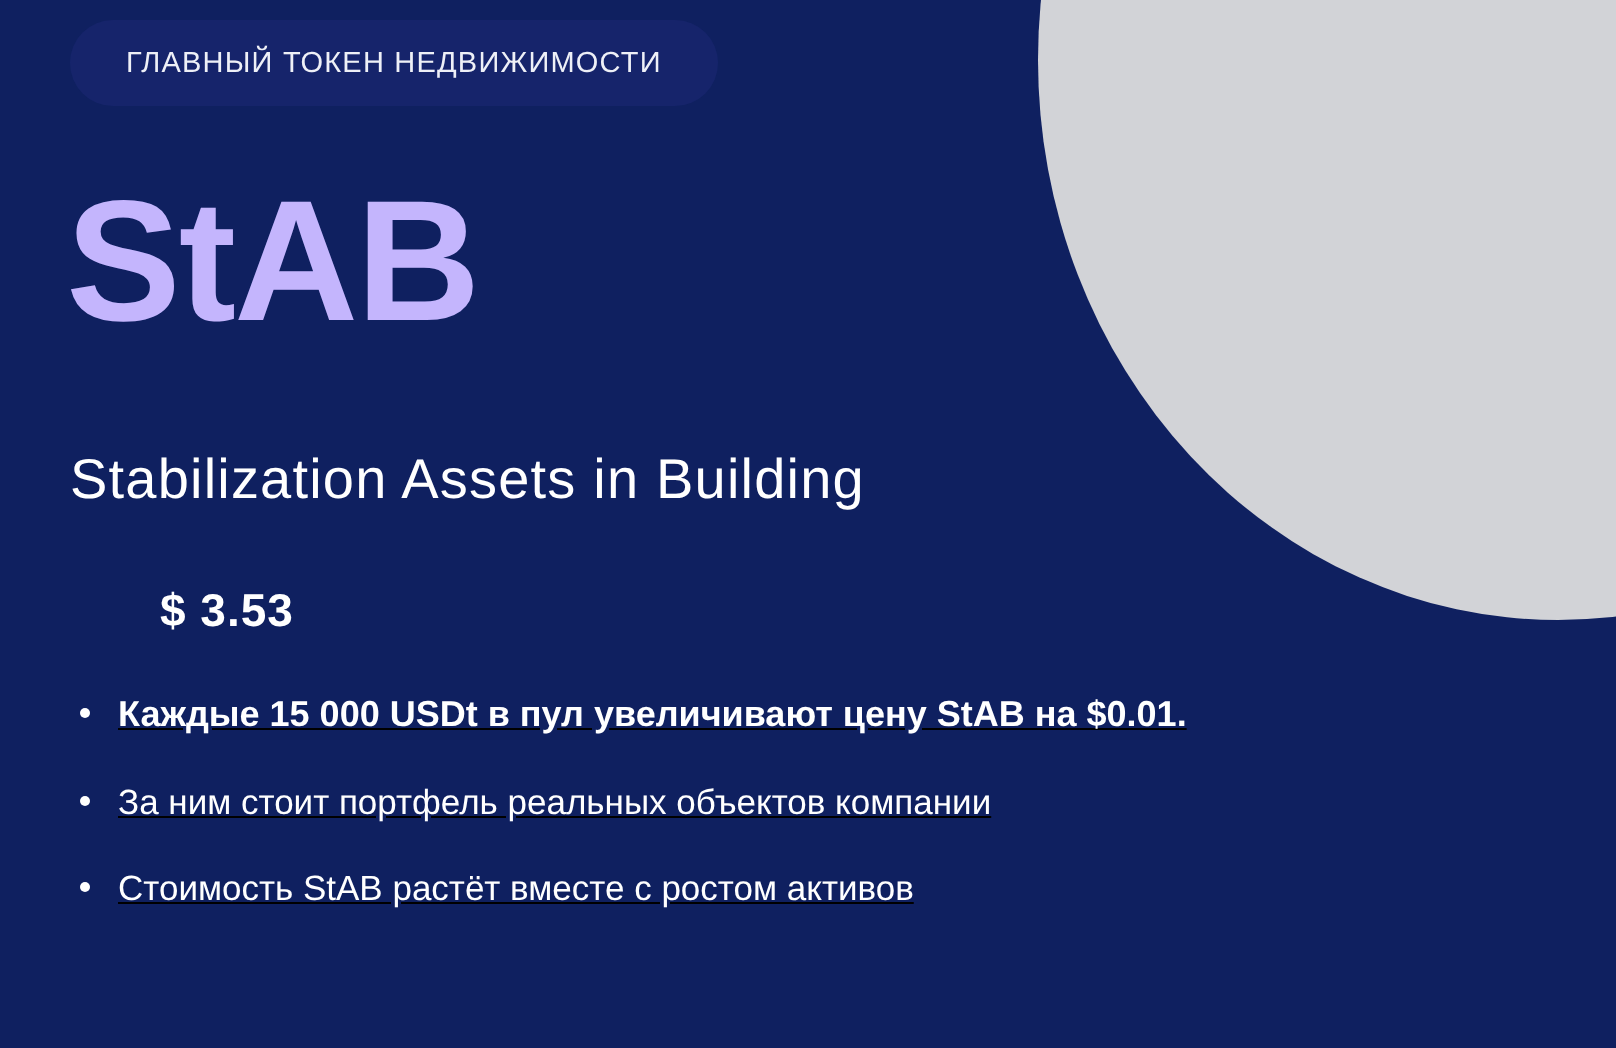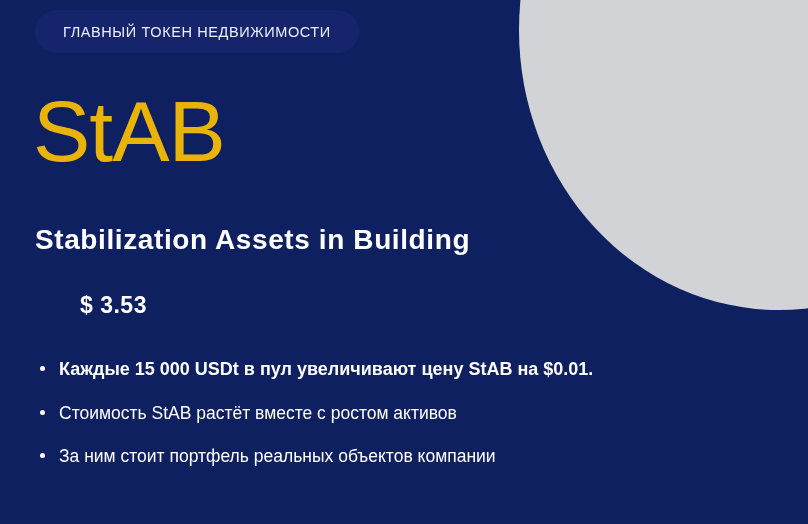--- a/index.html
+++ b/index.html
@@ -64,36 +64,36 @@
     font-weight: 500;
     letter-spacing: 0.6px;
     white-space: nowrap;
   }
 
   
   .title {
     position: absolute;
     left: 12px;
     top: 88px;
-    color: #eab308;
+    color: #c4b5fd;
     font-size: 86px;
-    font-weight: normal;
+    font-weight: bold;
     letter-spacing: -1px;
     line-height: 1;
     white-space: nowrap;
   }
 
   
   .subtitle {
     position: absolute;
     left: 14px;
     top: 224px;
     color: #ffffff;
     font-size: 28px;
-    font-weight: bold;
+    font-weight: normal;
     letter-spacing: 0.6px;
     line-height: 1.15;
     white-space: nowrap;
   }
 
   
   .price-row {
     position: absolute;
     left: 14px;
     top: 292px;
@@ -112,25 +112,26 @@
     font-size: 23px;
     font-weight: bold;
     letter-spacing: 0.5px;
     margin-left: 45px;
   }
 
   
   .bullets {
     position: absolute;
     left: 14px;
-    top: 356px;
+    top: 344px;
     width: 660px;
     list-style: none;
     margin: 0;
     padding: 0;
+    text-decoration: underline;
   }
   .bullet-item {
     position: relative;
     padding-left: 24px;
     color: #ffffff;
     font-size: 17.5px;
     line-height: 1.5;
     margin-bottom: 17px;
   }
   .bullet-item.strong {
@@ -163,18 +164,18 @@
     <div class="title">StAB</div>
 
     <div class="subtitle">Stabilization Assets in Building</div>
 
     <div class="price-row">
       <span class="price-value">$ 3.53</span>
     </div>
 
     <ul class="bullets" id="bullet-list">
         <li class="bullet-item strong"><span class="bullet-dot"></span><span>Каждые 15 000 USDt в пул увеличивают цену StAB на $0.01.</span></li>
+        <li class="bullet-item"><span class="bullet-dot"></span><span>За ним стоит портфель реальных объектов компании</span></li>
         <li class="bullet-item"><span class="bullet-dot"></span><span>Стоимость StAB растёт вместе с ростом активов</span></li>
-        <li class="bullet-item"><span class="bullet-dot"></span><span>За ним стоит портфель реальных объектов компании</span></li>
       </ul>
 
   </div>
 </div>
 
 </body></html>

